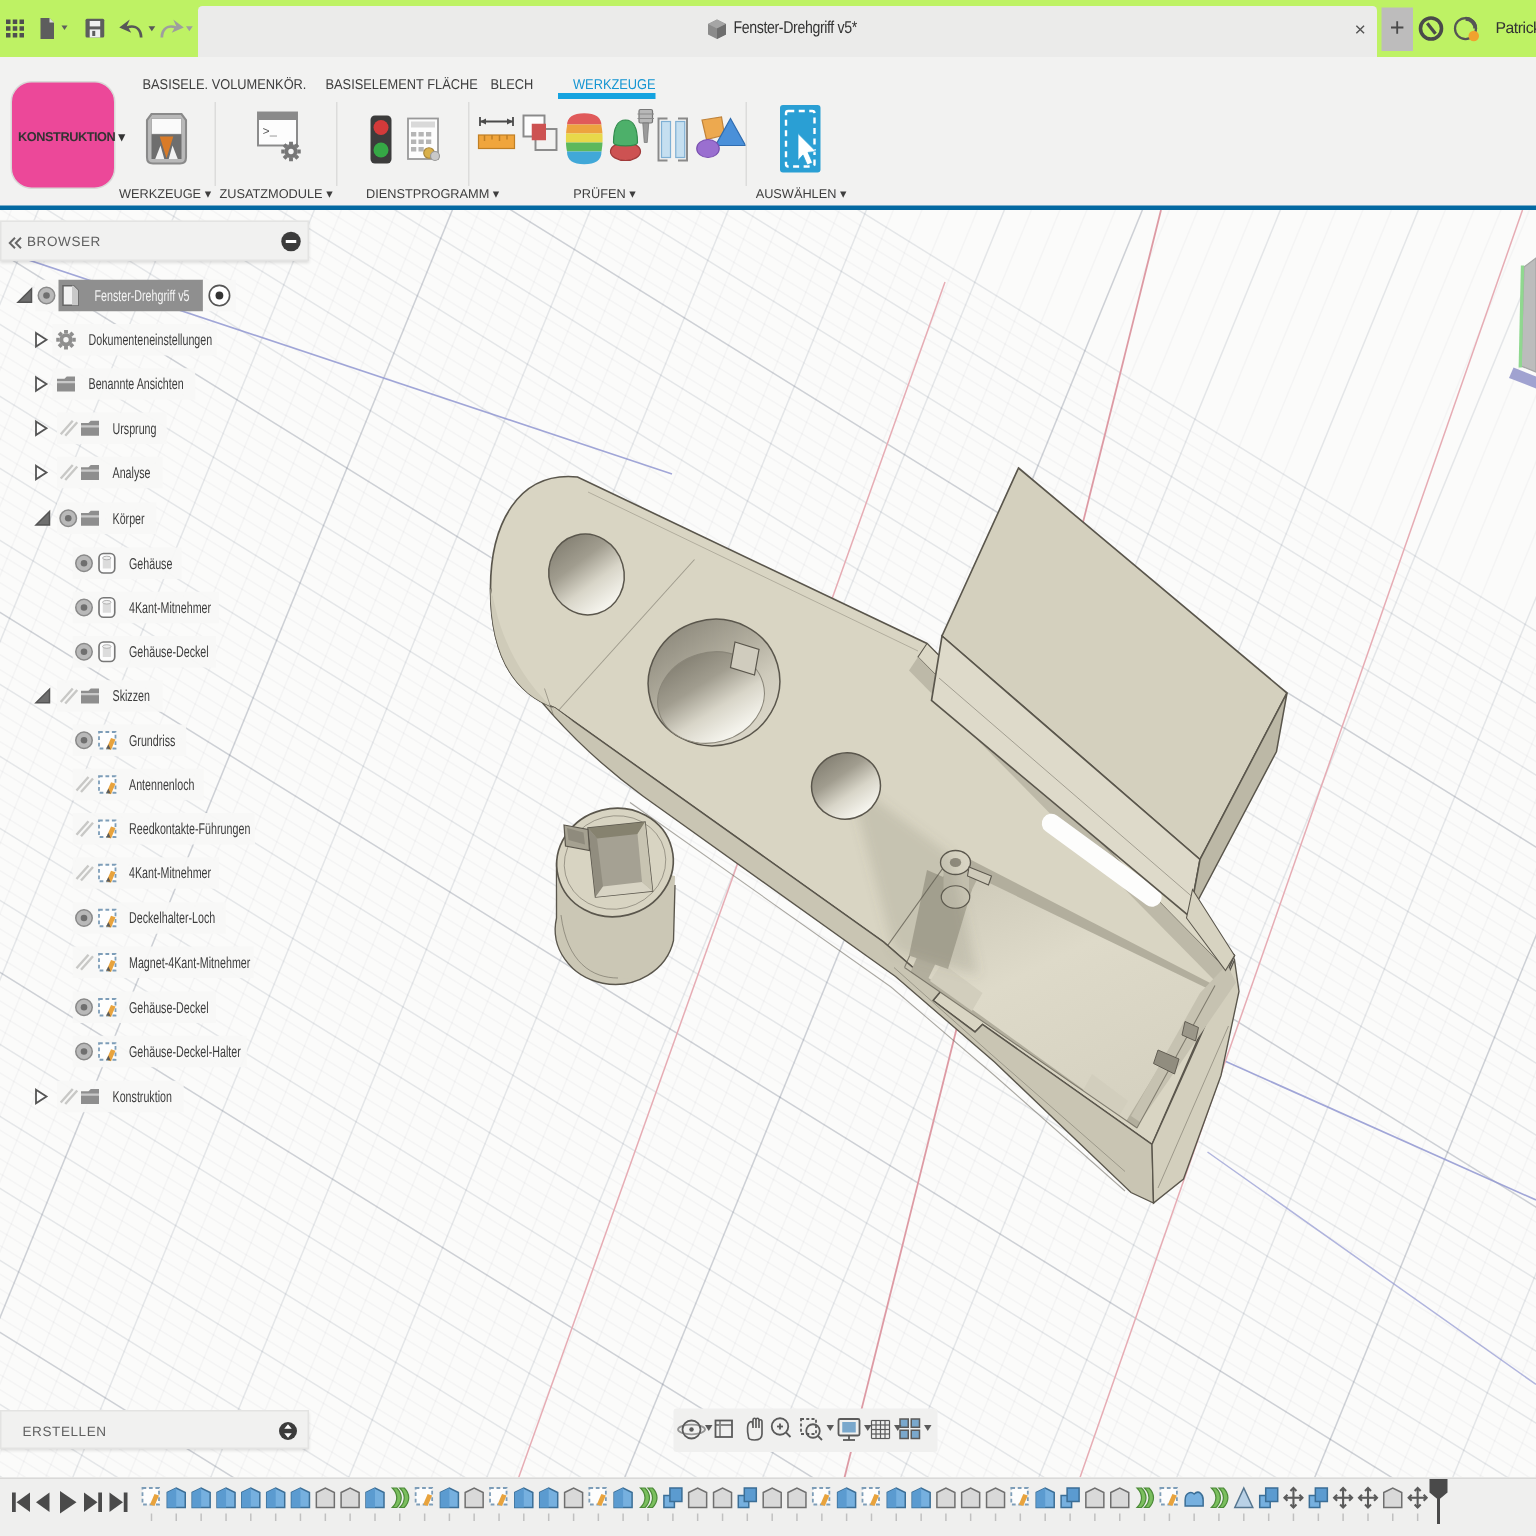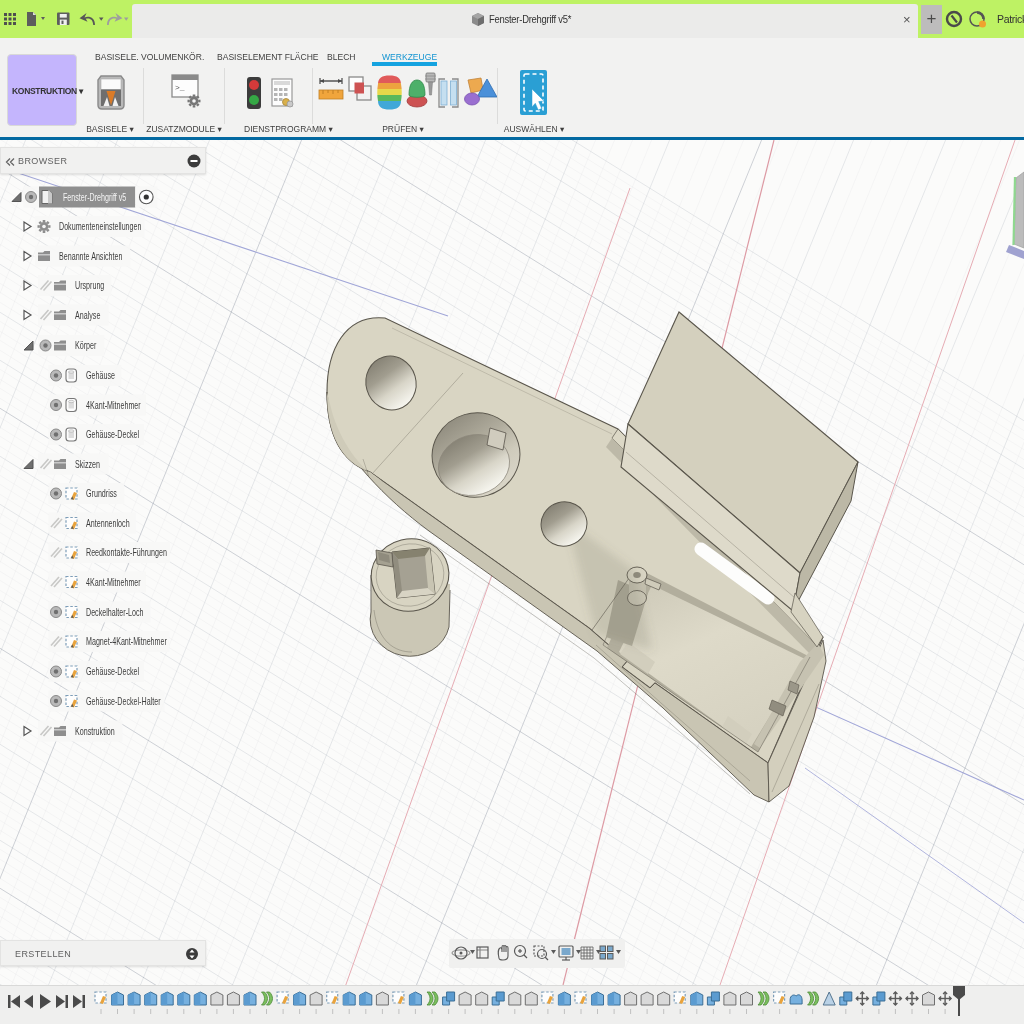--- a/index.html
+++ b/index.html
@@ -10,21 +10,21 @@
 #topbar .tab { left:132px; top:4px; width:786px; height:34px; background:#ebebea; border-radius:3px 3px 0 0; }
 #tabtitle { left:489px; top:13px; font-size:11.5px; color:#333; letter-spacing:-0.3px; transform:scale(0.82,1); transform-origin:left center; }
 #topx { left:903px; top:12px; font-size:13px; color:#555; }
 .plusbtn { left:921px; top:5px; width:21px; height:29px; background:#bdbcbc; color:#4a4a4a; font-size:17px; text-align:center; line-height:28px; }
 #user { left:997px; top:13px; font-size:10.5px; color:#333; letter-spacing:-0.3px; white-space:nowrap; }
 
 #toolbar { left:0; top:38px; width:1024px; height:102px; background:#f2f2f1; border-bottom:3px solid #0369a1; }
 .rtab { position:absolute; top:13px; font-size:9.5px; color:#3e3e3e; letter-spacing:0px; transform:scale(0.9,1); transform-origin:left center; white-space:nowrap; }
 .rtab.active { color:#1495d2; }
 #underline { left:372px; top:24px; width:65px; height:4px; background:#15a3e0; }
-#kbtn { left:7px; top:16px; width:70px; height:72px; background:#c4b5fd; border:1px solid #d9d9d8; border-radius:4px; }
+#kbtn { left:7px; top:16px; width:70px; height:72px; background:#ec4899; border:1px solid #d9d9d8; border-radius:14px; }
 #kbtn span { position:absolute; left:4px; top:31px; font-size:8.5px; color:#333; font-weight:bold; letter-spacing:-0.3px; white-space:nowrap; }
 .glabel { position:absolute; top:86px; font-size:8.5px; color:#3e3e3e; text-align:center; white-space:nowrap; }
 .vsep { position:absolute; top:30px; height:56px; width:1px; background:#dcdcdb; }
 
 .panelhead { background:#f1f1f0; border:1px solid #e3e3e2; box-shadow:0 1px 2px rgba(0,0,0,0.12); color:#5f5f5f; font-size:9px; letter-spacing:0.4px; }
 #browser { left:0; top:147px; width:206px; height:27px; }
 #komm { left:0; top:940px; width:206px; height:26px; }
 #navbar { left:449px; top:939px; width:176px; height:29px; background:#f0f0ef; border-radius:2px; }
 
 #timeline { left:0; top:985px; width:1024px; height:39px; background:#efefee; border-top:1px solid #d9d9d8; }
@@ -504,21 +504,21 @@
     <path d="M468,9 L481,7 L483,19 L471,22 Z" fill="#eda94f" stroke="#c0833a" stroke-width="0.8"></path>
     <path d="M487,8 L497,26 L477,26 Z" fill="#4a90d9" stroke="#2f6cb0" stroke-width="0.8"></path>
     <ellipse cx="472" cy="28" rx="7.5" ry="6" fill="#9a6fd0" stroke="#7a50b0" stroke-width="0.8"></ellipse>
   </svg>
 
   <svg class="abs" style="left:519px;top:31px" width="32" height="48">
     <rect x="1" y="1" width="27" height="45" rx="2" fill="#2a9fd4"></rect>
     <rect x="5" y="5" width="19" height="37" rx="1.5" fill="none" stroke="#fff" stroke-width="1.6" stroke-dasharray="4 3"></rect>
     <path d="M13,20 L25,32 L19.7,32.6 L22.7,39.5 L19.2,41 L16.3,34.3 L13,38 Z" fill="#fff" stroke="#2a9fd4" stroke-width="0.5"></path>
   </svg>
-  <span class="glabel" style="left:75px;width:70px">BASISELE ▾</span>
+  <span class="glabel" style="left:75px;width:70px">WERKZEUGE ▾</span>
   <span class="glabel" style="left:146px;width:76px">ZUSATZMODULE ▾</span>
   <span class="glabel" style="left:244px;width:84px">DIENSTPROGRAMM ▾</span>
   <span class="glabel" style="left:368px;width:70px">PRÜFEN ▾</span>
   <span class="glabel" style="left:497px;width:74px">AUSWÄHLEN ▾</span>
   <div class="vsep" style="left:143px"></div>
   <div class="vsep" style="left:224px"></div>
   <div class="vsep" style="left:312px"></div>
   <div class="vsep" style="left:497px"></div>
 </div>
 

